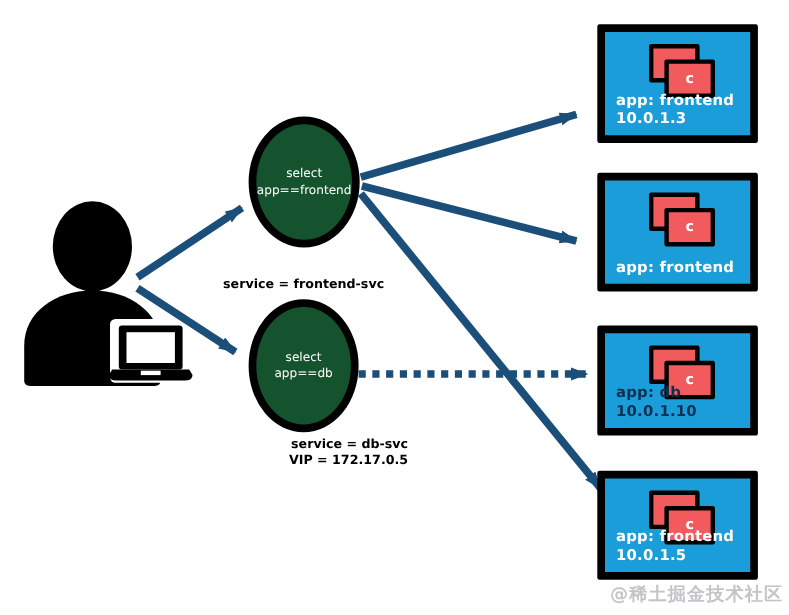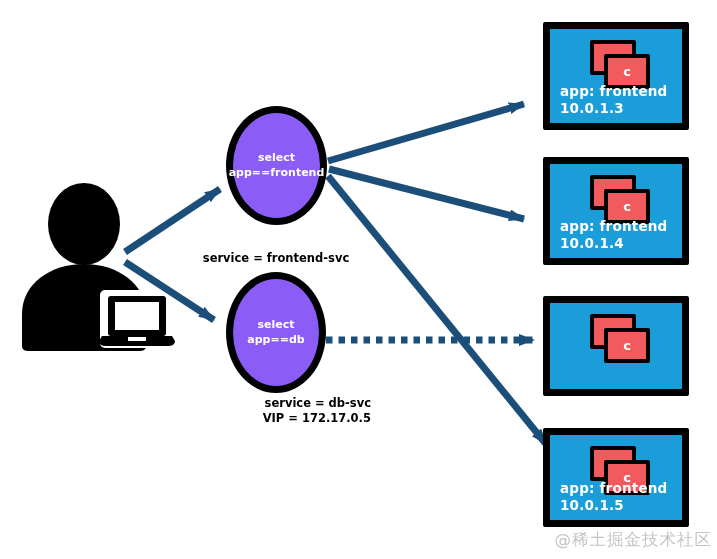--- a/index.html
+++ b/index.html
@@ -5,23 +5,23 @@
   html,body{margin:0;padding:0;background:#fff;}
   #canvas{
     position:relative;width:717px;height:559px;background:#ffffff;overflow:hidden;
     font-family:"DejaVu Sans","Liberation Sans",sans-serif;
   }
   #wires{position:absolute;left:0;top:0;width:717px;height:559px;}
 
   
   .svc-ellipse{
     position:absolute;box-sizing:border-box;border-radius:50%;
-    background:#8b5cf6;border:7px solid #000;
+    background:#14532d;border:7px solid #000;
     display:flex;flex-direction:column;align-items:center;justify-content:center;
-    color:#fff;font-weight:bold;font-size:11px;line-height:1.35;text-align:center;
+    color:#fff;font-weight:normal;font-size:11px;line-height:1.35;text-align:center;
   }
   #svc-frontend{left:226px;top:106px;width:101px;height:119px;}
   #svc-db{left:226px;top:272px;width:100px;height:121px;}
 
   .svc-label{
     position:absolute;width:190px;text-align:center;color:#000;
     font-weight:bold;font-size:11.5px;line-height:1.32;
   }
   #label-frontend{left:181px;top:229px;margin-top:22px;}
   #label-db{left:181px;top:396px;text-align:right;}
@@ -48,21 +48,21 @@
   }
   .pod-text{
     position:absolute;left:10px;bottom:5px;color:#fff;
     font-size:13.5px;font-weight:600;line-height:1.3;letter-spacing:.2px;
   }
   .pod-text.dark{color:#0a3150;}
 
   
   #watermark{
     position:absolute;right:5px;bottom:8px;color:rgba(190,190,196,.92);
-    font-size:16.5px;letter-spacing:1px;font-weight:normal;text-align:right;
+    font-size:16.5px;letter-spacing:1px;font-weight:bold;text-align:right;
   }
 </style>
 </head>
 <body>
 
 <div id="canvas">
 
   <svg id="wires" viewBox="0 0 717 559">
     <defs>
       <marker id="ah" markerUnits="userSpaceOnUse" markerWidth="18" markerHeight="14" refX="15" refY="6" orient="auto">
@@ -121,28 +121,31 @@
     </div>
   </div>
 
   <div class="pod" id="pod-2">
     <div class="container-icon">
       <div class="crect back"></div>
       <div class="crect front">c</div>
     </div>
     <div class="pod-text">
       <div>app: frontend</div>
-      <div>10.0.1.4</div>
     </div>
   </div>
 
   <div class="pod" id="pod-3">
     <div class="container-icon">
       <div class="crect back"></div>
       <div class="crect front">c</div>
+    </div>
+    <div class="pod-text dark">
+      <div>app: db</div>
+      <div>10.0.1.10</div>
     </div>
   </div>
 
   <div class="pod" id="pod-4">
     <div class="container-icon">
       <div class="crect back"></div>
       <div class="crect front">c</div>
     </div>
     <div class="pod-text">
       <div>app: frontend</div>

